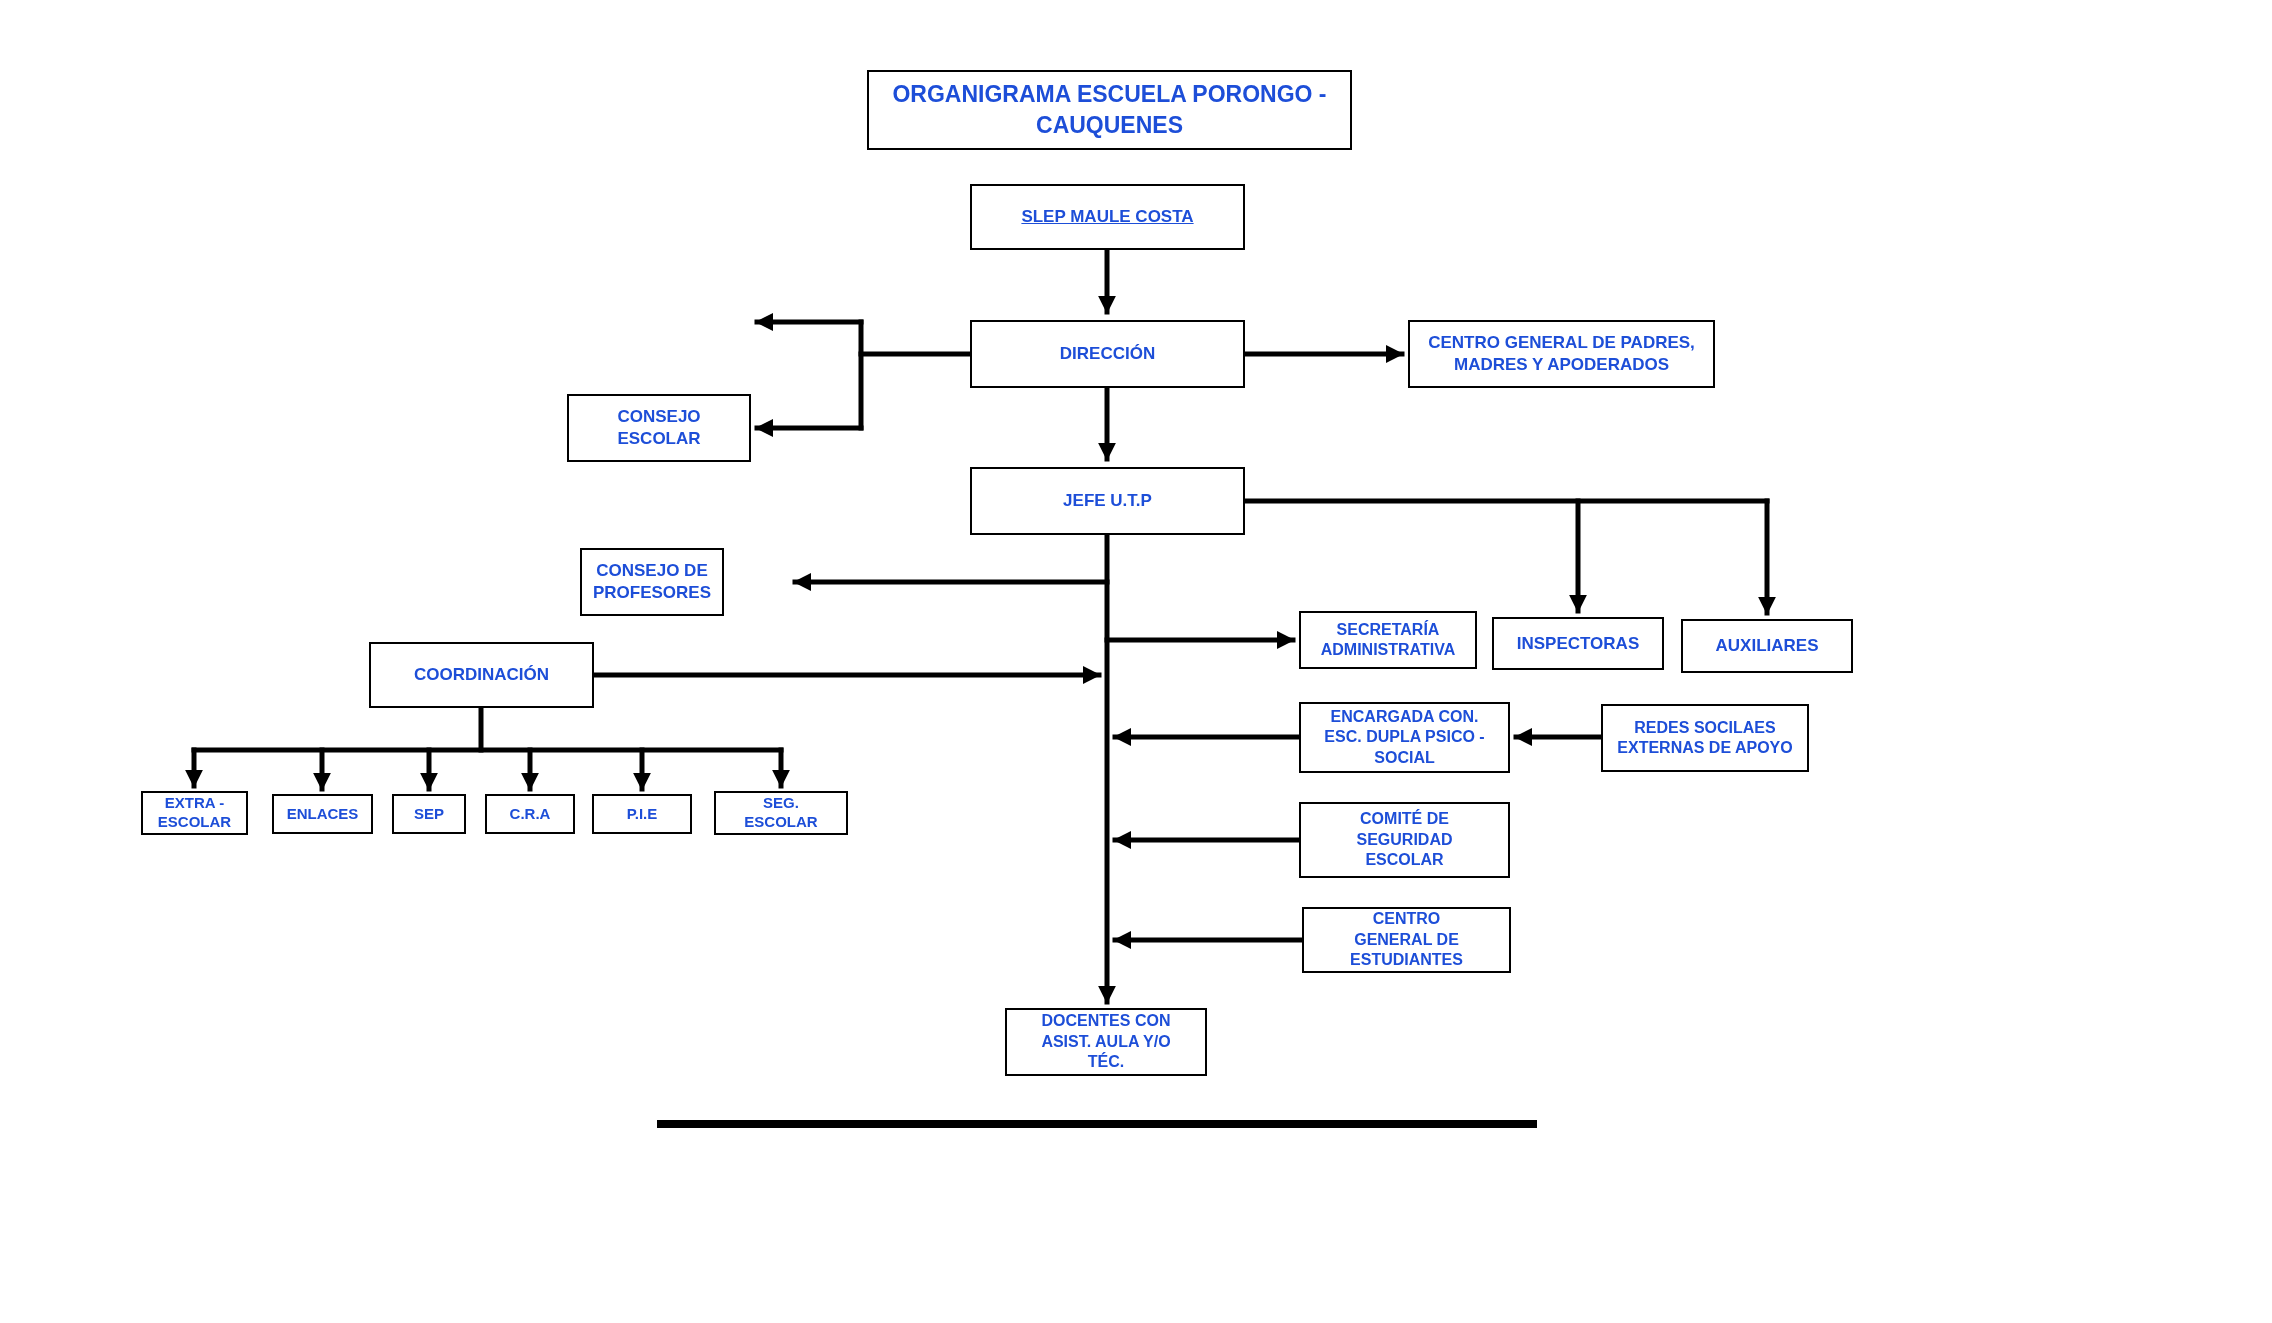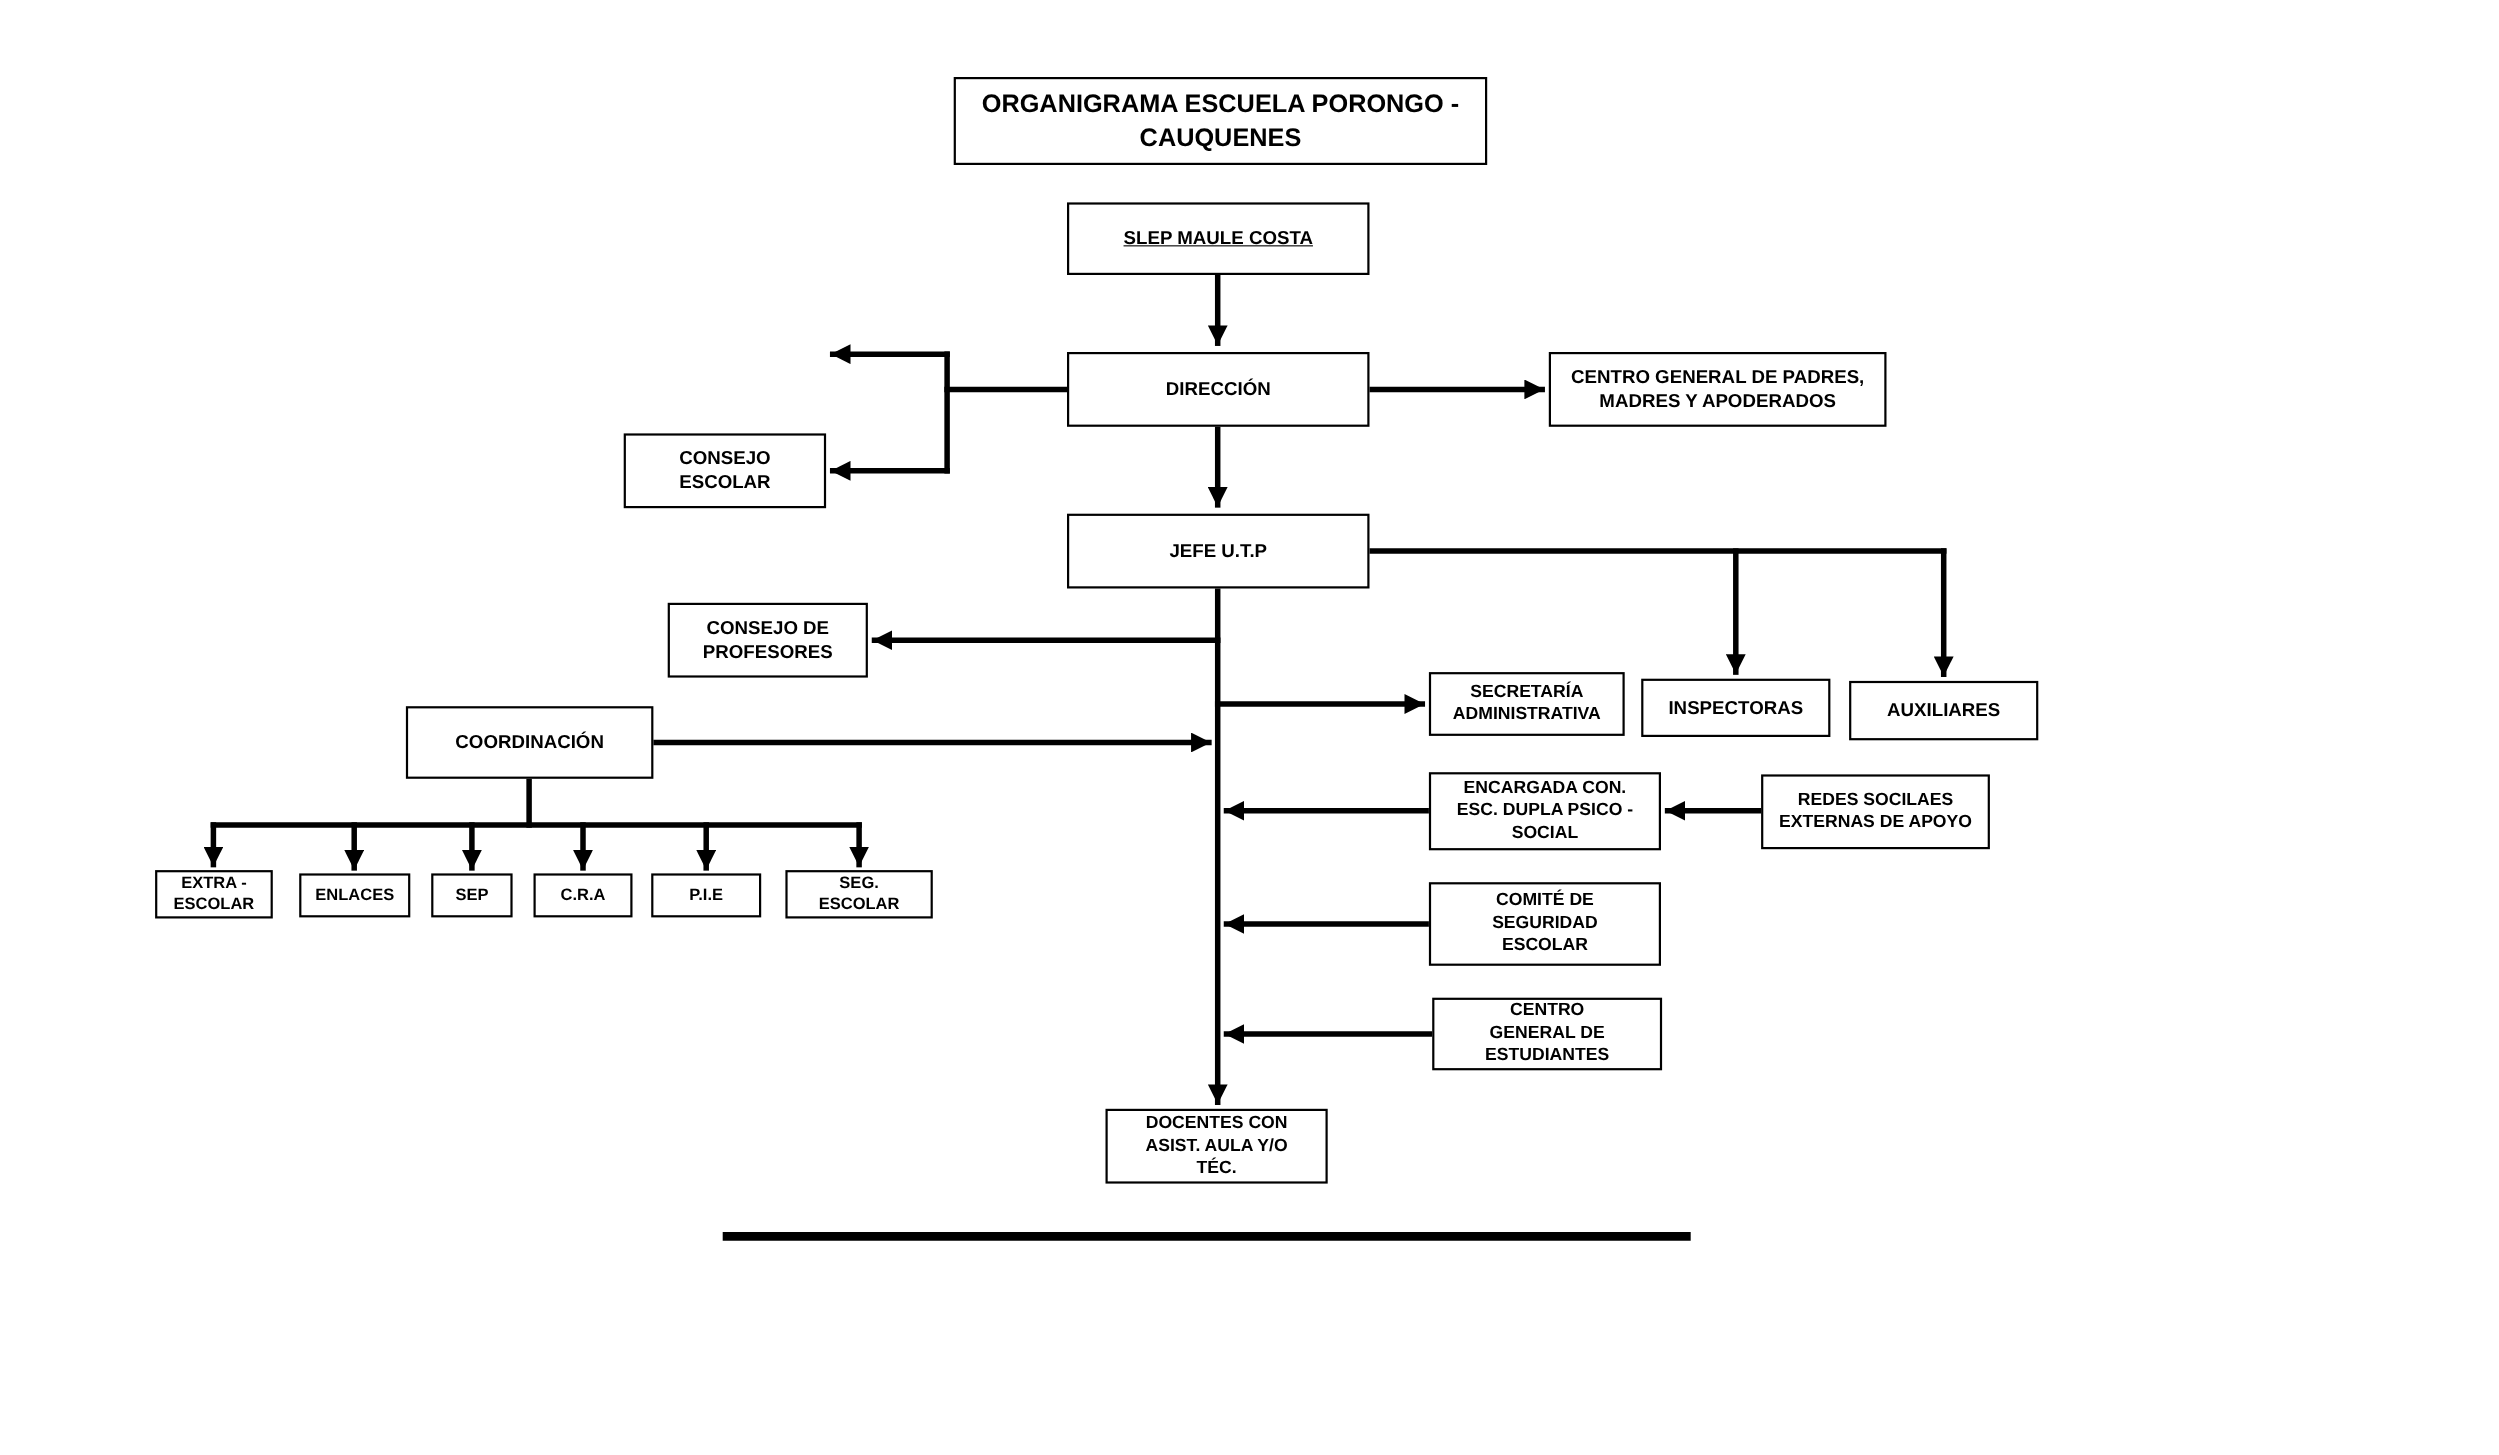--- a/index.html
+++ b/index.html
@@ -25,21 +25,21 @@
   .box {
     position: absolute;
     box-sizing: border-box;
     background: #ffffff;
     border: 2px solid #000000;
     display: flex;
     align-items: center;
     justify-content: center;
     text-align: center;
     font-weight: bold;
-    color: #000000;
+    color: #1d4ed8;
     font-size: 17px;
     line-height: 1.28;
     padding: 0 8px;
   }
   .box.small {
     font-size: 15px;
     line-height: 1.25;
   }
   .box.title {
     font-size: 23px;
@@ -106,21 +106,21 @@
   <div class="box title" style="left:867px; top:70px; width:485px; height:80px;">ORGANIGRAMA ESCUELA PORONGO - CAUQUENES</div>
 
   <div class="box" style="left:970px; top:184px; width:275px; height:66px;text-decoration:underline;">SLEP MAULE COSTA</div>
 
   <div class="box" style="left:970px; top:320px; width:275px; height:68px;">DIRECCIÓN</div>
   <div class="box" style="left:1408px; top:320px; width:307px; height:68px;">CENTRO GENERAL DE PADRES, MADRES Y APODERADOS</div>
   <div class="box" style="left:567px; top:394px; width:184px; height:68px; padding:0 34px;">CONSEJO ESCOLAR</div>
 
   <div class="box" style="left:970px; top:467px; width:275px; height:68px;">JEFE U.T.P</div>
 
-  <div class="box" style="left:607px; top:548px; width:182px; height:68px;">CONSEJO DE PROFESORES</div>
+  <div class="box" style="left:580px; top:548px; width:144px; height:68px;">CONSEJO DE PROFESORES</div>
 
   <div class="box" style="left:1299px; top:611px; width:178px; height:58px; font-size:16px;">SECRETARÍA ADMINISTRATIVA</div>
   <div class="box" style="left:1492px; top:617px; width:172px; height:53px;">INSPECTORAS</div>
   <div class="box" style="left:1681px; top:619px; width:172px; height:54px;">AUXILIARES</div>
 
   <div class="box" style="left:369px; top:642px; width:225px; height:66px;">COORDINACIÓN</div>
 
   <div class="box" style="left:1299px; top:702px; width:211px; height:71px; font-size:16px; padding:0 16px;">ENCARGADA CON. ESC. DUPLA PSICO - SOCIAL</div>
   <div class="box" style="left:1601px; top:704px; width:208px; height:68px; font-size:16px;">REDES SOCILAES EXTERNAS DE APOYO</div>
 

